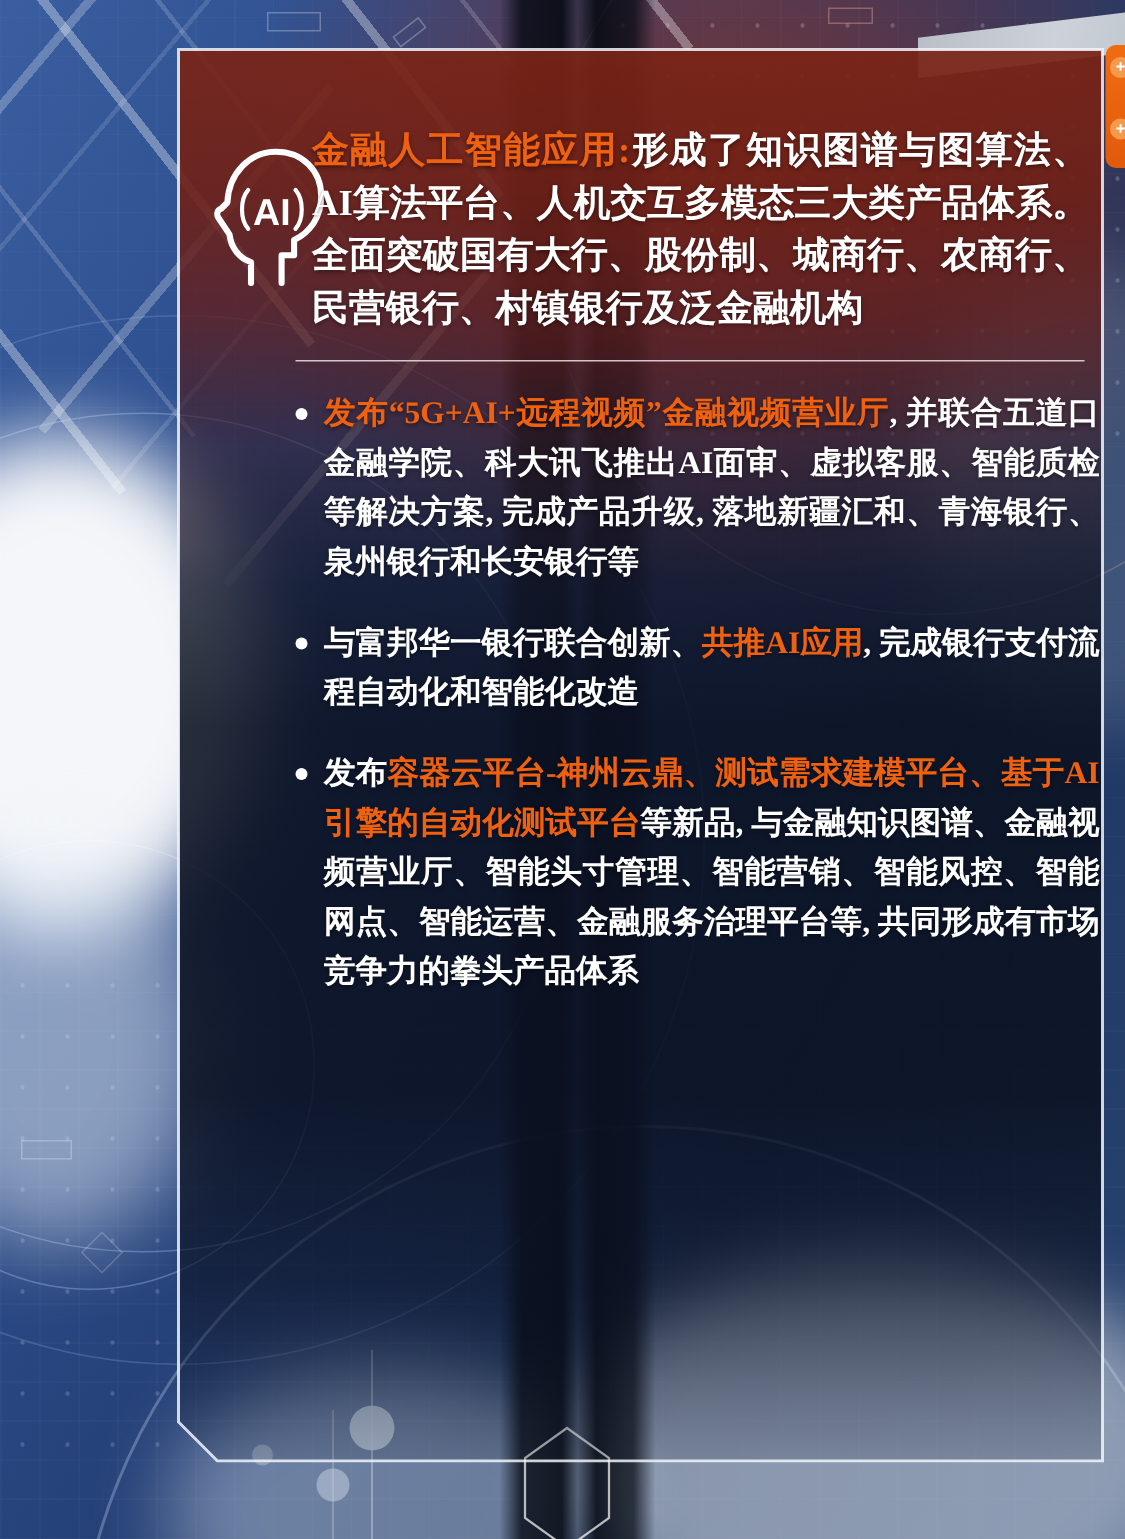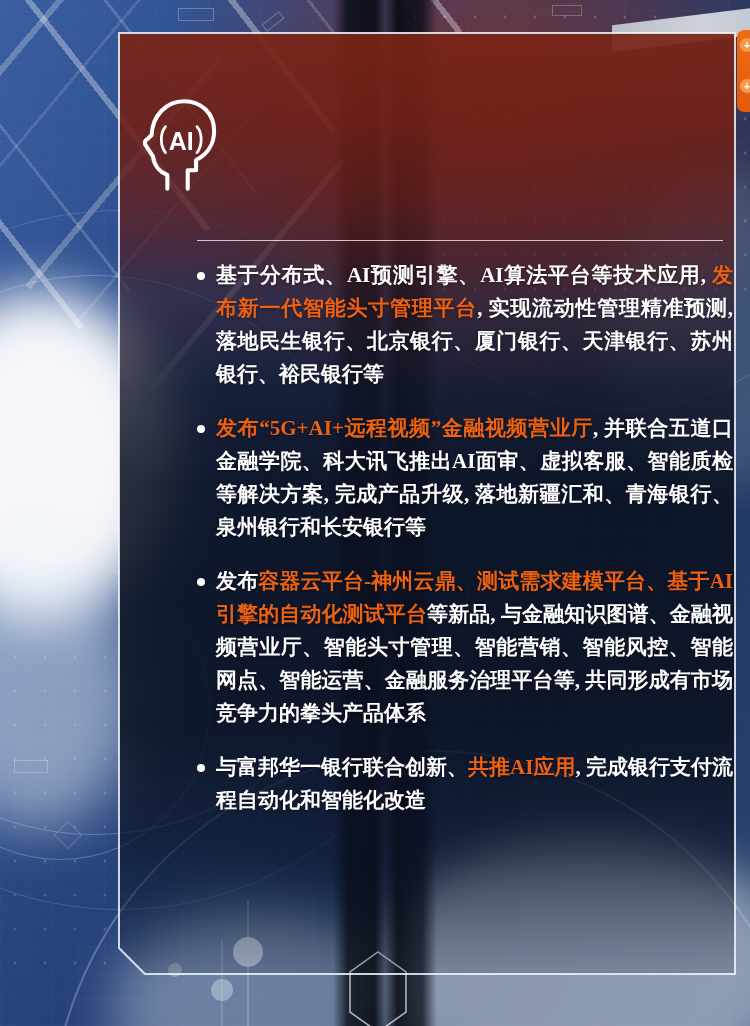--- a/index.html
+++ b/index.html
@@ -186,38 +186,35 @@
 
       <svg class="ai-icon" viewBox="0 0 95 105">
         <path d="M36,104 L36,89 C27,86 21.5,78 20.5,69 L12.5,57 C11,54.5 11.5,51.5 14.5,50.5 L19,46
                  C20,25 35,9.5 54,9.5 C73,9.5 86.5,23 86.5,41.5 C86.5,56.5 78.5,67.5 67,73
                  L67,84 L58,84 L58,104" fill="none" stroke="#ffffff" stroke-width="4.4" stroke-linecap="round" stroke-linejoin="round"></path>
         <path d="M34,37 C28,44 28,58 34,65" fill="none" stroke="#ffffff" stroke-width="3" stroke-linecap="round"></path>
         <path d="M68,37 C74,44 74,58 68,65" fill="none" stroke="#ffffff" stroke-width="3" stroke-linecap="round"></path>
         <text x="51" y="62" text-anchor="middle" fill="#ffffff" font-family="Liberation Sans, sans-serif" font-weight="bold" font-size="27">AI</text>
       </svg>
 
+      <div class="intro"><span class="seg-orange">金融人工智能应用:</span><span class="seg-white">形成了知识图谱与图算法、AI算法平台、人机交互多模态三大类产品体系。全面突破国有大行、股份制、城商行、农商行、民营银行、村镇银行及泛金融机构</span></div>
 
       <div class="divider"></div>
 
       <ul class="bullets">
-          <li class="bullet-item">
-            <span class="bullet-dot"></span>
-            <span class="bullet-text"><span class="seg-white">基于分布式、AI预测引擎、AI算法平台等技术应用, </span><span class="seg-orange">发布新一代智能头寸管理平台</span><span class="seg-white">, 实现流动性管理精准预测, 落地民生银行、北京银行、厦门银行、天津银行、苏州银行、裕民银行等</span></span>
-          </li>
           <li class="bullet-item">
             <span class="bullet-dot"></span>
             <span class="bullet-text"><span class="seg-orange">发布“5G+AI+远程视频”金融视频营业厅</span><span class="seg-white">, 并联合五道口金融学院、科大讯飞推出AI面审、虚拟客服、智能质检等解决方案, 完成产品升级, 落地新疆汇和、青海银行、泉州银行和长安银行等</span></span>
           </li>
           <li class="bullet-item">
             <span class="bullet-dot"></span>
-            <span class="bullet-text"><span class="seg-white">发布</span><span class="seg-orange">容器云平台-神州云鼎、测试需求建模平台、基于AI引擎的自动化测试平台</span><span class="seg-white">等新品, 与金融知识图谱、金融视频营业厅、智能头寸管理、智能营销、智能风控、智能网点、智能运营、金融服务治理平台等, 共同形成有市场竞争力的拳头产品体系</span></span>
+            <span class="bullet-text"><span class="seg-white">与富邦华一银行联合创新、</span><span class="seg-orange">共推AI应用</span><span class="seg-white">, 完成银行支付流程自动化和智能化改造</span></span>
           </li>
           <li class="bullet-item">
             <span class="bullet-dot"></span>
-            <span class="bullet-text"><span class="seg-white">与富邦华一银行联合创新、</span><span class="seg-orange">共推AI应用</span><span class="seg-white">, 完成银行支付流程自动化和智能化改造</span></span>
+            <span class="bullet-text"><span class="seg-white">发布</span><span class="seg-orange">容器云平台-神州云鼎、测试需求建模平台、基于AI引擎的自动化测试平台</span><span class="seg-white">等新品, 与金融知识图谱、金融视频营业厅、智能头寸管理、智能营销、智能风控、智能网点、智能运营、金融服务治理平台等, 共同形成有市场竞争力的拳头产品体系</span></span>
           </li>
         </ul>
 
     </div>
   </div>
 
 </div>
 
 </body></html>

